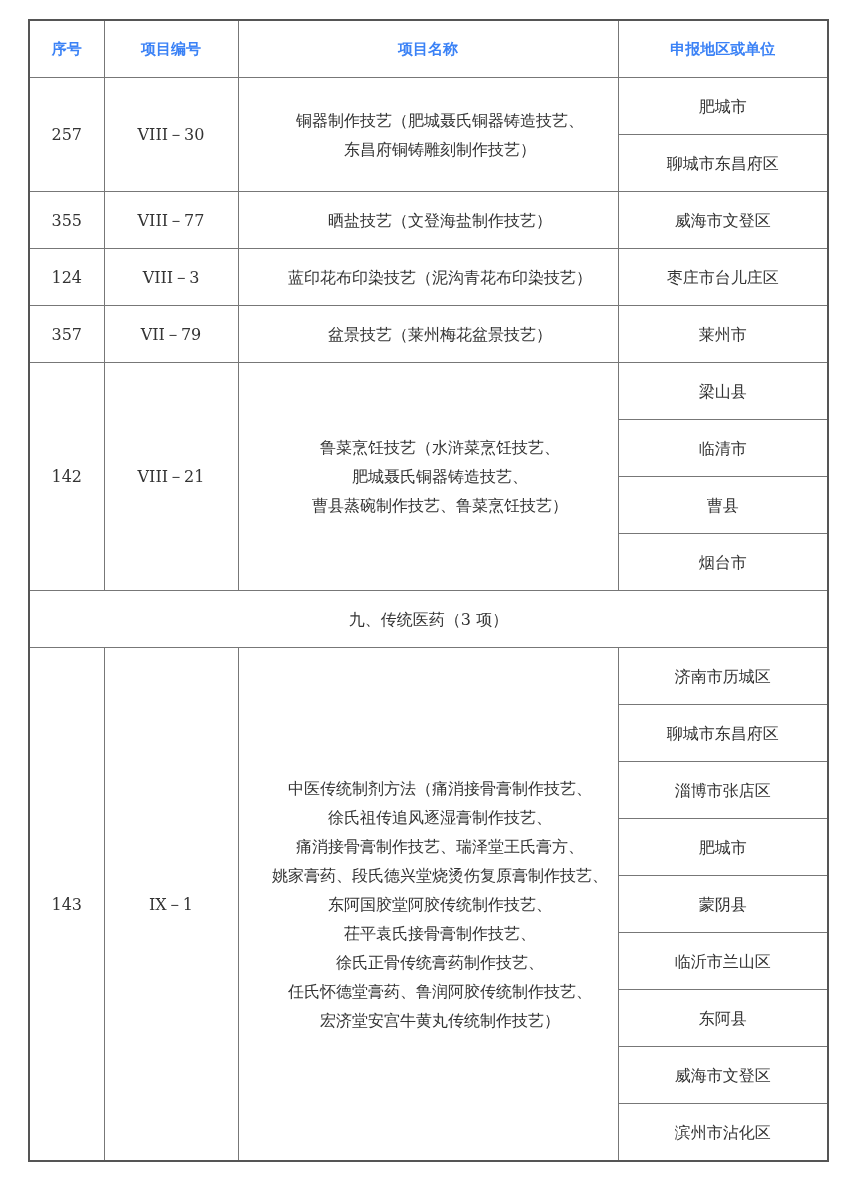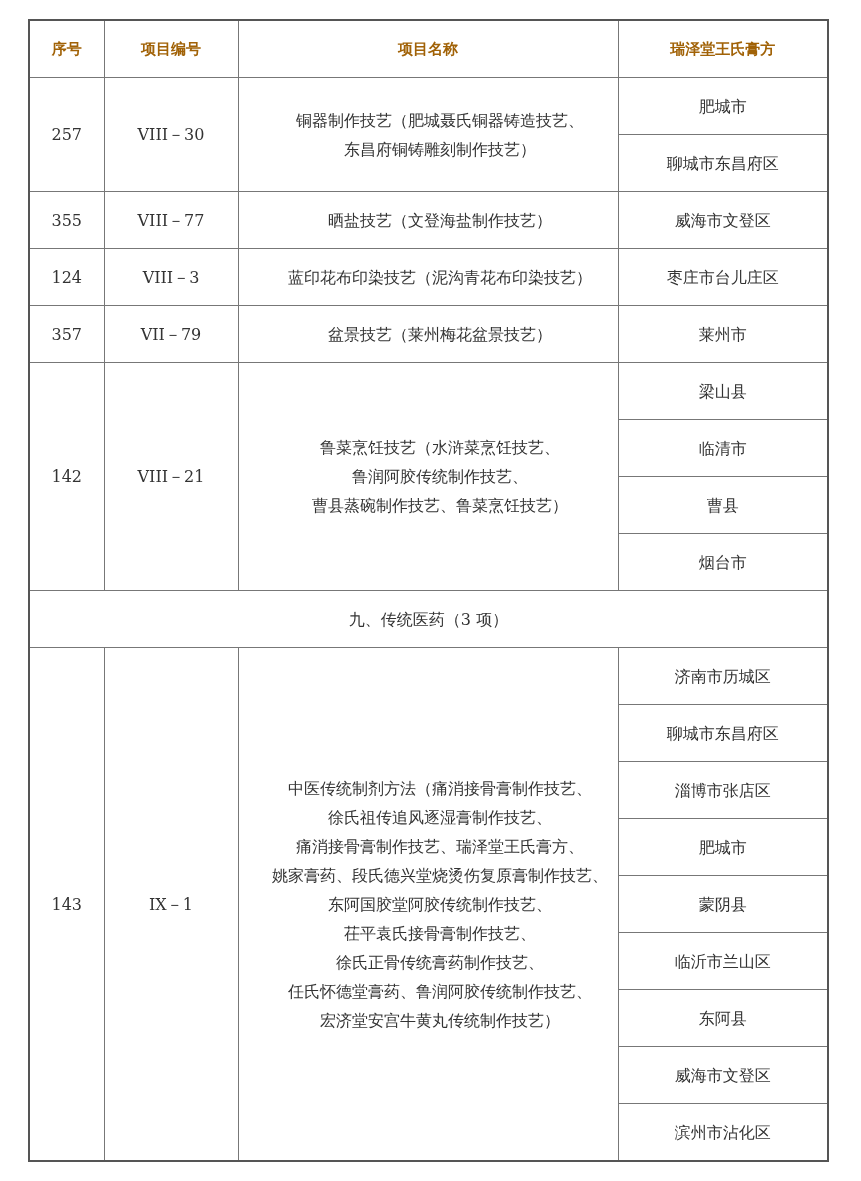--- a/index.html
+++ b/index.html
@@ -9,21 +9,21 @@
     width: 799px; border-collapse: collapse;
     border: 2px solid #555;
     table-layout: fixed;
   }
   table.main td, table.main th {
     border: 1px solid #777;
     text-align: center; vertical-align: middle;
     padding: 0; font-size: 16px; line-height: 29px;
     font-weight: normal;
   }
-  table.main th { height: 56px; font-family: "DejaVu Sans", "Liberation Sans", sans-serif; font-weight: bold; font-size: 15px; color: #a16207; }
+  table.main th { height: 56px; font-family: "DejaVu Sans", "Liberation Sans", sans-serif; font-weight: bold; font-size: 15px; color: #3b82f6; }
   table.main td.sub { height: 56px; }
   col.c1 { width: 75px; }
   col.c2 { width: 134px; }
   col.c3 { width: 380px; }
   col.c4 { width: 210px; }
   .name-line { display: block; padding-left: 24px; }
   .section td { height: 56px; margin-left: 15px; }
 </style>
 </head>
 <body>
@@ -33,21 +33,21 @@
       <col class="c1">
       <col class="c2">
       <col class="c3">
       <col class="c4">
     </colgroup>
   <thead>
     <tr>
       <th>序号</th>
       <th>项目编号</th>
       <th>项目名称</th>
-      <th>瑞泽堂王氏膏方</th>
+      <th>申报地区或单位</th>
     </tr>
   </thead>
   <tbody id="tbody">
       <tr>
         <td rowspan="2">257</td>
         <td rowspan="2">VIII－30</td>
         <td rowspan="2">
           <span class="name-line">铜器制作技艺（肥城聂氏铜器铸造技艺、</span>
           <span class="name-line">东昌府铜铸雕刻制作技艺）</span>
         </td>
@@ -78,21 +78,21 @@
         <td rowspan="1">
           <span class="name-line">盆景技艺（莱州梅花盆景技艺）</span>
         </td>
         <td class="sub">莱州市</td>
       </tr>
       <tr>
         <td rowspan="4">142</td>
         <td rowspan="4">VIII－21</td>
         <td rowspan="4">
           <span class="name-line">鲁菜烹饪技艺（水浒菜烹饪技艺、</span>
-          <span class="name-line">鲁润阿胶传统制作技艺、</span>
+          <span class="name-line">肥城聂氏铜器铸造技艺、</span>
           <span class="name-line">曹县蒸碗制作技艺、鲁菜烹饪技艺）</span>
         </td>
         <td class="sub">梁山县</td>
       </tr>
       <tr>
         <td class="sub">临清市</td>
       </tr>
       <tr>
         <td class="sub">曹县</td>
       </tr>

